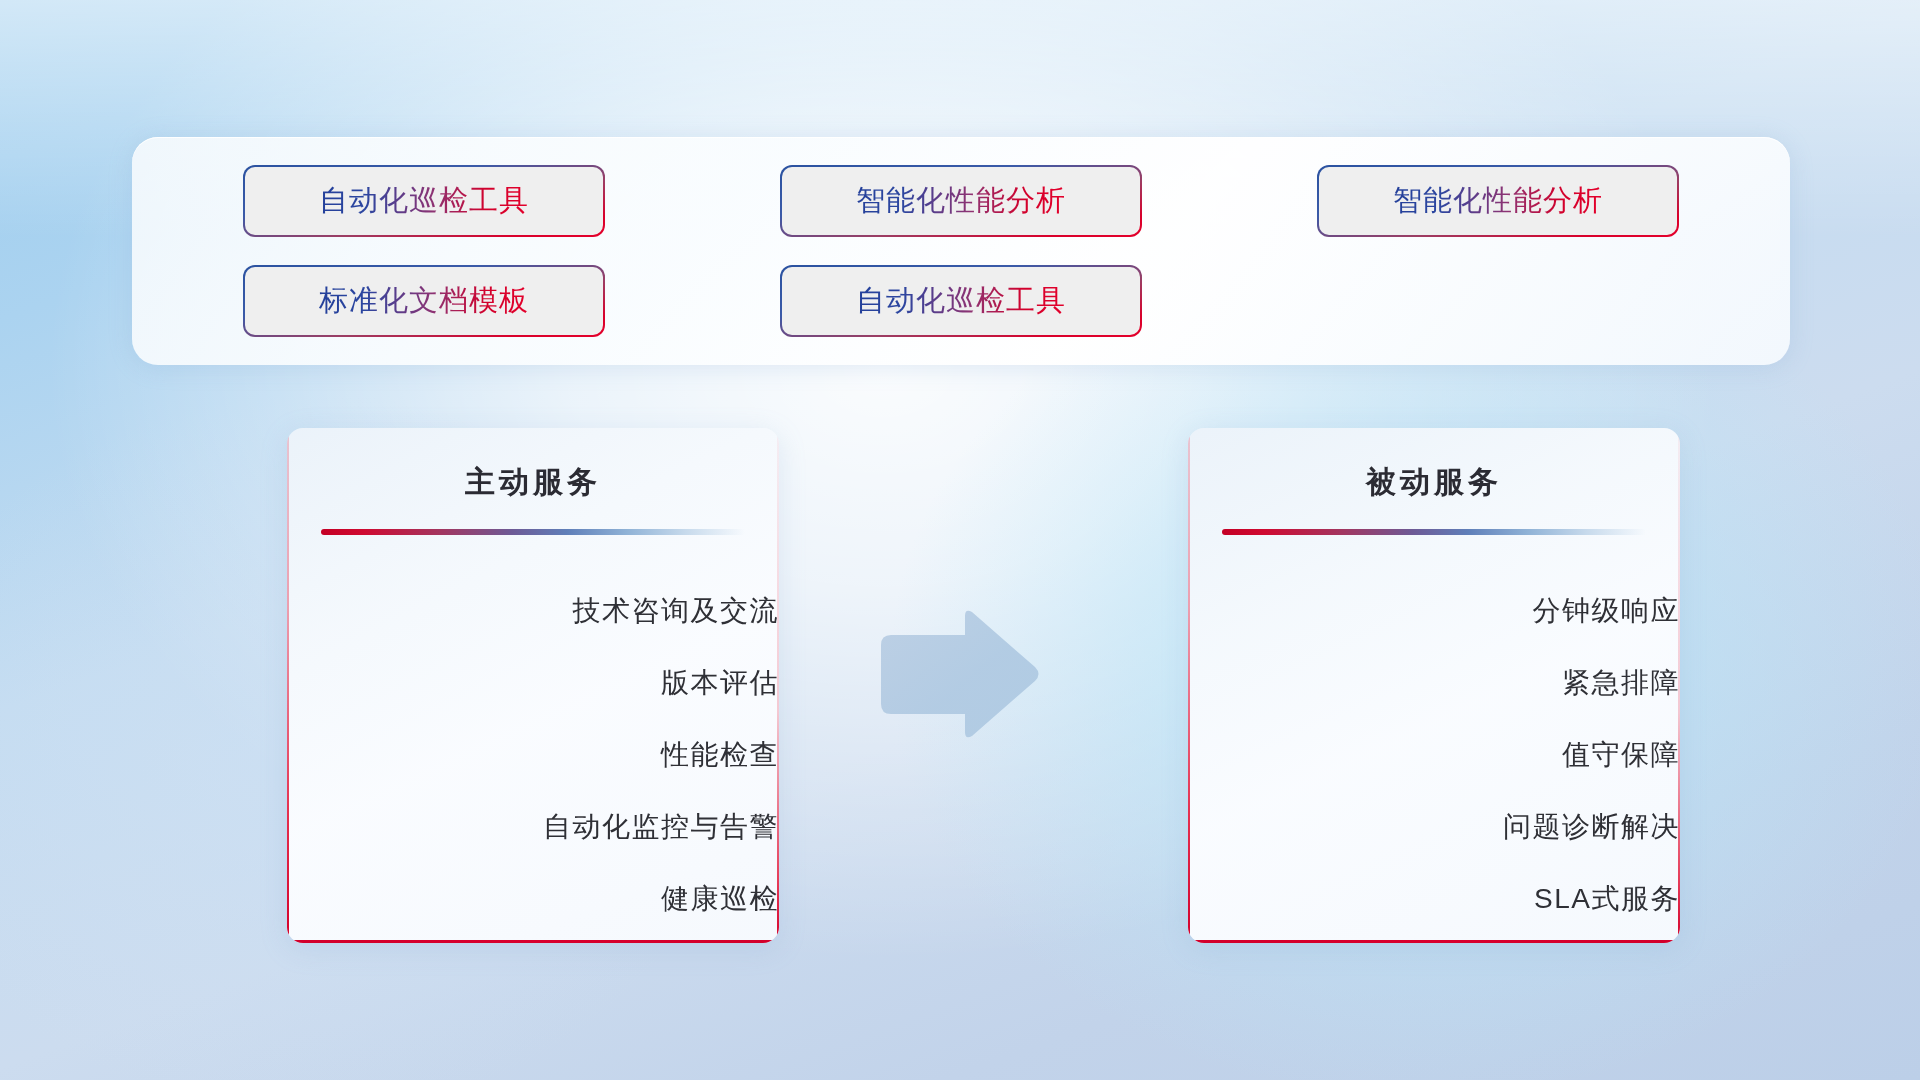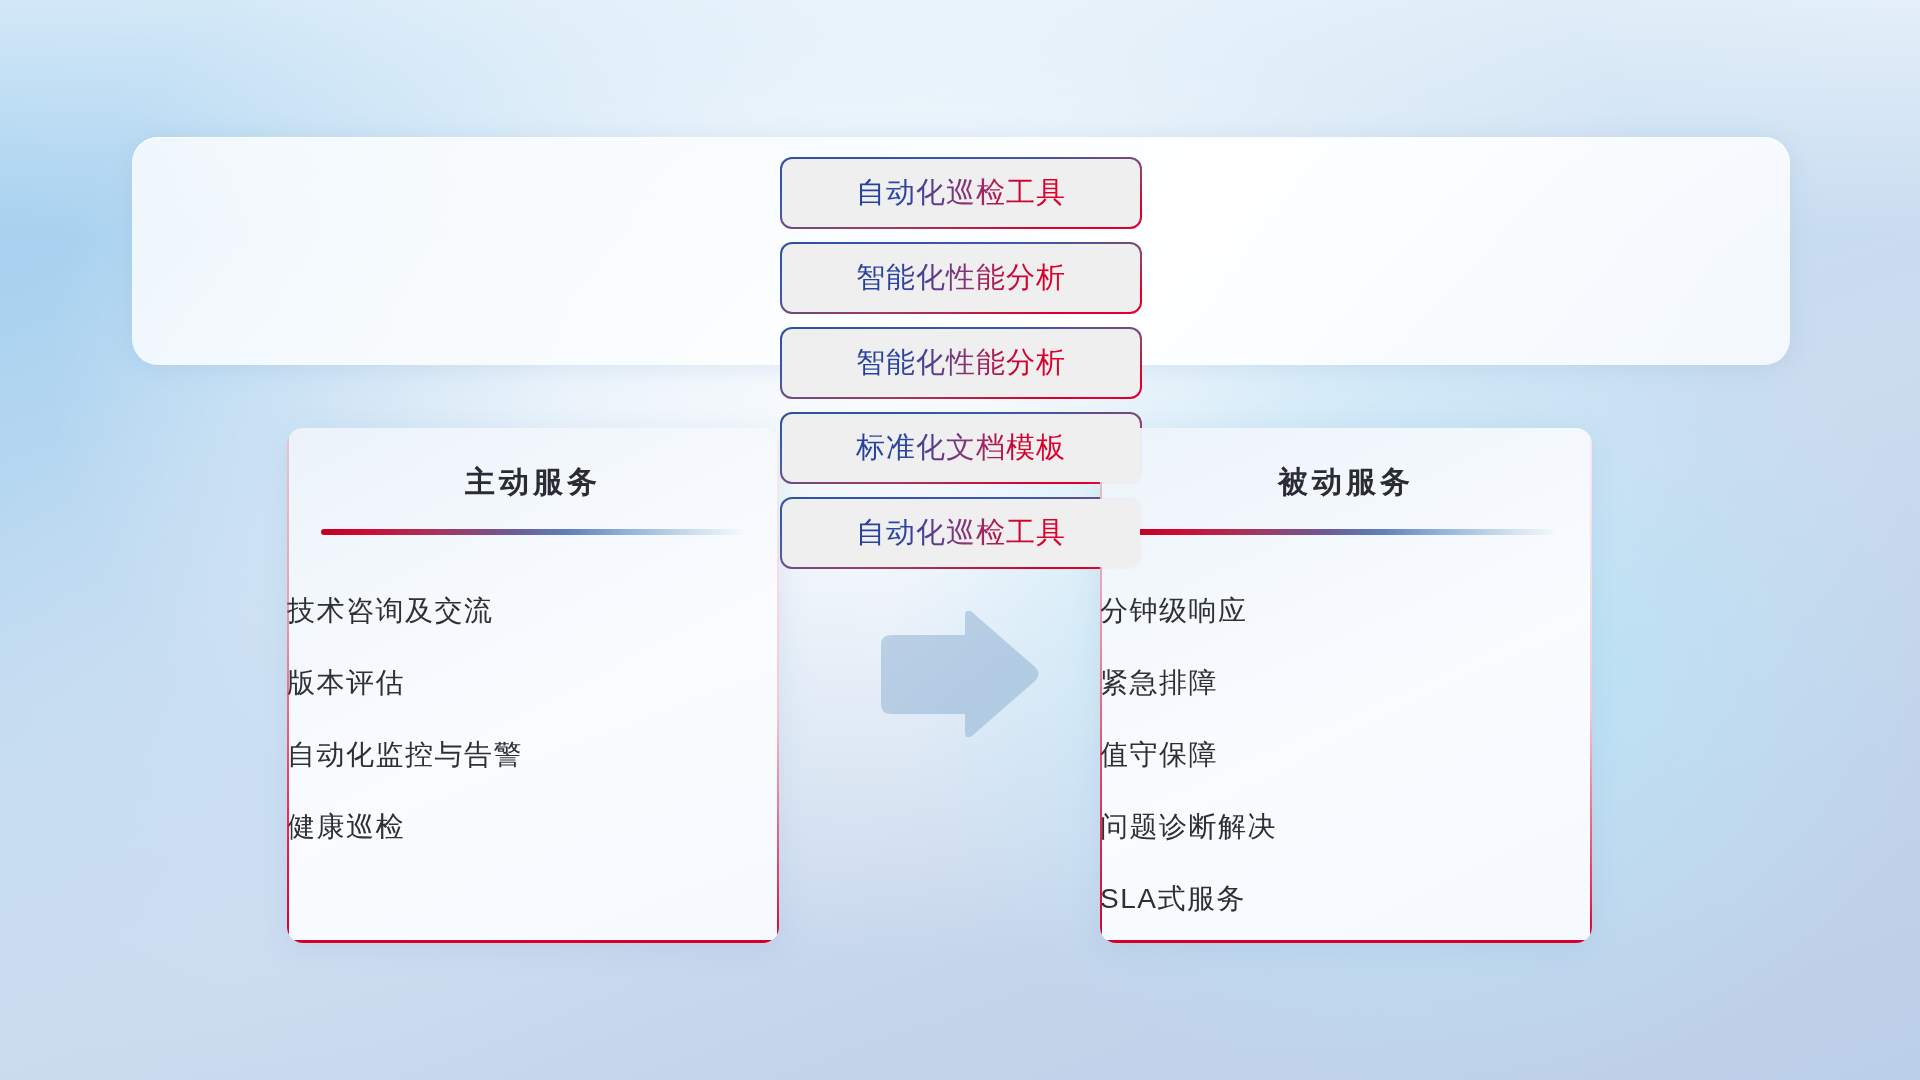--- a/index.html
+++ b/index.html
@@ -36,21 +36,21 @@
   #top-panel{
     position:absolute; left:132px; top:137px; width:1658px; height:228px;
     border-radius:26px;
     background:linear-gradient(135deg, rgba(255,255,255,.78) 0%, rgba(250,253,255,.92) 35%, rgba(255,255,255,.97) 60%, rgba(247,251,255,.90) 100%);
     box-shadow:0 2px 24px rgba(120,160,205,.20), inset 0 1px 0 rgba(255,255,255,.9);
     display:flex; align-items:center; justify-content:center;
   }
   #pill-grid{
     width:100%; height:100%;
     display:grid;
-    grid-template-columns:repeat(1,1fr);
+    grid-template-columns:repeat(3,1fr);
     grid-auto-rows:1fr;
     align-items:center; justify-items:center;
     padding:22px 32px;
     row-gap:16px;
     gap:17px;
   }
   .pill{
     width:358px; height:68px;
     border-radius:10px;
     position:relative;
@@ -79,21 +79,21 @@
 
   
   .card{
     position:absolute; top:428px; width:492px; height:515px;
     border-radius:16px;
     background:linear-gradient(155deg, rgba(236,243,250,.96) 0%, rgba(245,249,253,.98) 30%, rgba(250,252,255,.99) 55%, rgba(247,250,254,.97) 100%);
     box-shadow:0 6px 28px rgba(120,160,205,.18);
     overflow:hidden;
   }
   #card-proactive{ left:287px; }
-  #card-reactive{ left:1100px; }
+  #card-reactive{ left:1188px; }
   .card-edge-l{
     position:absolute; left:0; top:0; width:2px; height:100%;
     background:linear-gradient(180deg, rgba(226,60,90,.25) 0%, rgba(228,50,80,.45) 35%, rgba(226,12,48,.85) 75%, #d4002b 100%);
   }
   .card-edge-b{
     position:absolute; left:0; bottom:0; width:100%; height:3px;
     background:linear-gradient(90deg,#d2002b 0%, #d8002e 50%, #d2002b 100%);
   }
   .card-edge-r{
     position:absolute; right:0; top:0; width:2px; height:100%;
@@ -105,21 +105,21 @@
     letter-spacing:4px;
     padding-top:34px;
   }
   .card-rule{
     margin:26px auto 0;
     width:424px; height:6px; border-radius:3px;
     background:linear-gradient(90deg,#c40025 0%,#cf0a31 10%,#a3355f 28%,#6d5a96 45%,#5f7fb9 58%,#8fb2d6 72%,#c7daec 86%,rgba(222,236,247,0) 100%);
   }
   .card-list{
     margin-top:40px;
-    display:flex; flex-direction:column; align-items:flex-start;
+    display:flex; flex-direction:column; align-items:flex-end;
     gap:0;
   }
   .card-list-item{
     font-size:28px; color:#2f3036; letter-spacing:1.5px;
     line-height:72px; height:72px; white-space:nowrap;
   }
 
   
   #flow-arrow{
     position:absolute; left:877px; top:607px; width:165px; height:135px;
@@ -160,20 +160,21 @@
   <div class="card-edge-l"></div>
   <div class="card-edge-r"></div>
   <div class="card-edge-b"></div>
 
   <div class="card-title">主动服务</div>
   <div class="card-rule"></div>
 
   <div class="card-list">
     <div class="card-list-item">技术咨询及交流</div>
     <div class="card-list-item">版本评估</div>
+    <div class="card-list-item">性能检查</div>
     <div class="card-list-item">自动化监控与告警</div>
     <div class="card-list-item">健康巡检</div>
   </div>
 </div>
 
 <div id="flow-arrow">
   <svg viewBox="0 0 165 135" xmlns="http://www.w3.org/2000/svg" aria-hidden="true">
     <defs>
       <linearGradient id="arrGrad" x1="0" y1="0" x2="1" y2="1">
         <stop offset="0%" stop-color="#b9cde3" stop-opacity="0.92"></stop>

